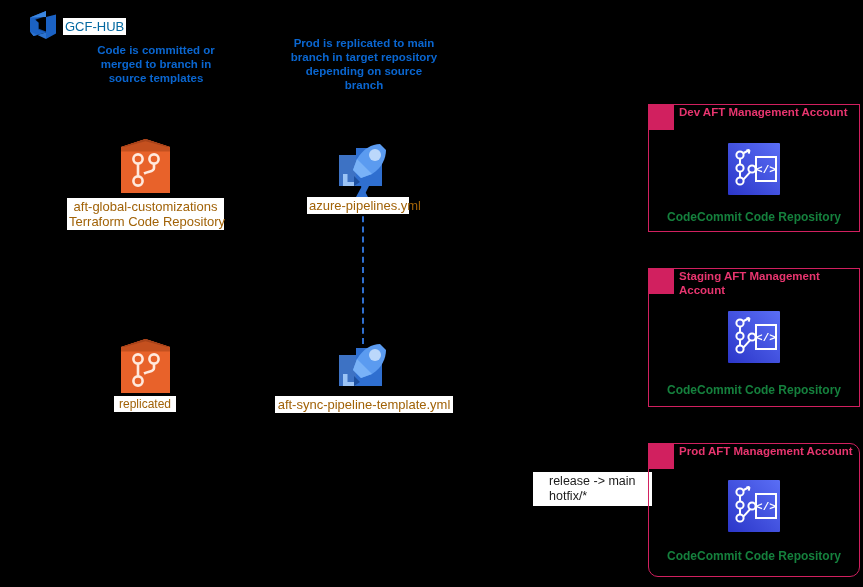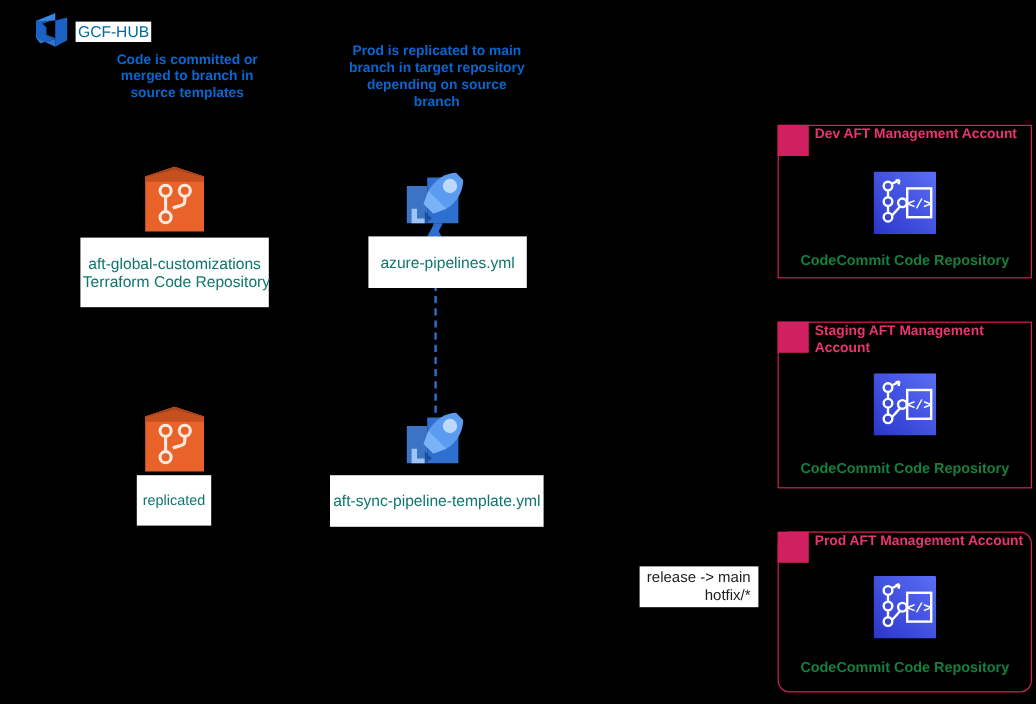--- a/index.html
+++ b/index.html
@@ -41,26 +41,26 @@
   }
   #annot-1 { left: 85px; top: 43px; width: 142px; }
   #annot-2 { left: 288px; top: 36px; width: 152px; }
 
   
   .repo-icon { width: 55px; height: 57px; }
 
   
   .wlabel {
     background: #ffffff;
-    color: #0f766e;
+    color: #a16207;
     font-size: 13px;
     line-height: 15px;
     text-align: center;
     white-space: nowrap;
-    padding: 14px 2px;
+    padding: 1px 2px;
   }
   .wlabel.small { font-size: 12px; line-height: 14px; }
 
   
   .pipe-icon { width: 58px; height: 58px; }
 
   
   #dashed-line {
     left: 362px; top: 196px;
     width: 0; height: 148px;
@@ -74,23 +74,22 @@
     border-bottom: 11px solid #2f6fd0;
   }
 
   
   #branch-label {
     left: 533px; top: 472px;
     background: #ffffff;
     color: #1c1c1c;
     font-size: 12.5px;
     line-height: 15px;
-    padding: 2px 6px;
+    padding: 2px 16px;
     white-space: nowrap;
-    text-align: right;
   }
 
   
   .acct-box {
     border: 1.5px solid #d1205f;
     background: transparent;
   }
   .acct-tab {
     position: absolute;
     left: -1.5px; top: -1.5px;
@@ -196,21 +195,21 @@
       <path d="M5 17 L22 17 L22 48 L5 48 Z" fill="#3d72c4"></path>
       <path d="M22 10 L48 10 L48 48 L22 48 Z" fill="#2f6fd0"></path>
       <path d="M46 6 C38 6 29 11 23 21 L19 32 L27 40 L38 36 C48 30 52 20 52 12 Z" fill="#5b9bf0"></path>
       <path d="M23 21 L19 32 L27 40 L38 36 Z" fill="#79b2f7"></path>
       <circle cx="41" cy="17" r="6" fill="#bcd8fb"></circle>
       <path d="M9 36 L9 48 L20 48 L20 44 L13.5 44 L13.5 36 Z" fill="#9cc4f5"></path>
       <path d="M20 38 L26 44 L20 48 Z" fill="#1d4f9e"></path>
       <path d="M27 48 L31 56 L35 48 Z" fill="#2f6fd0"></path>
     </svg>
   </div>
-  <div class="abs wlabel" style="left:307px; top:197px; width:132px;">azure-pipelines.yml</div>
+  <div class="abs wlabel" style="left:307px; top:197px; width:102px;">azure-pipelines.yml</div>
 
   <div class="abs" style="left:334px; top:338px;">
     <svg class="pipe-icon" viewBox="0 0 58 58">
       <path d="M5 17 L22 17 L22 48 L5 48 Z" fill="#3d72c4"></path>
       <path d="M22 10 L48 10 L48 48 L22 48 Z" fill="#2f6fd0"></path>
       <path d="M46 6 C38 6 29 11 23 21 L19 32 L27 40 L38 36 C48 30 52 20 52 12 Z" fill="#5b9bf0"></path>
       <path d="M23 21 L19 32 L27 40 L38 36 Z" fill="#79b2f7"></path>
       <circle cx="41" cy="17" r="6" fill="#bcd8fb"></circle>
       <path d="M9 36 L9 48 L20 48 L20 44 L13.5 44 L13.5 36 Z" fill="#9cc4f5"></path>
       <path d="M20 38 L26 44 L20 48 Z" fill="#1d4f9e"></path>

